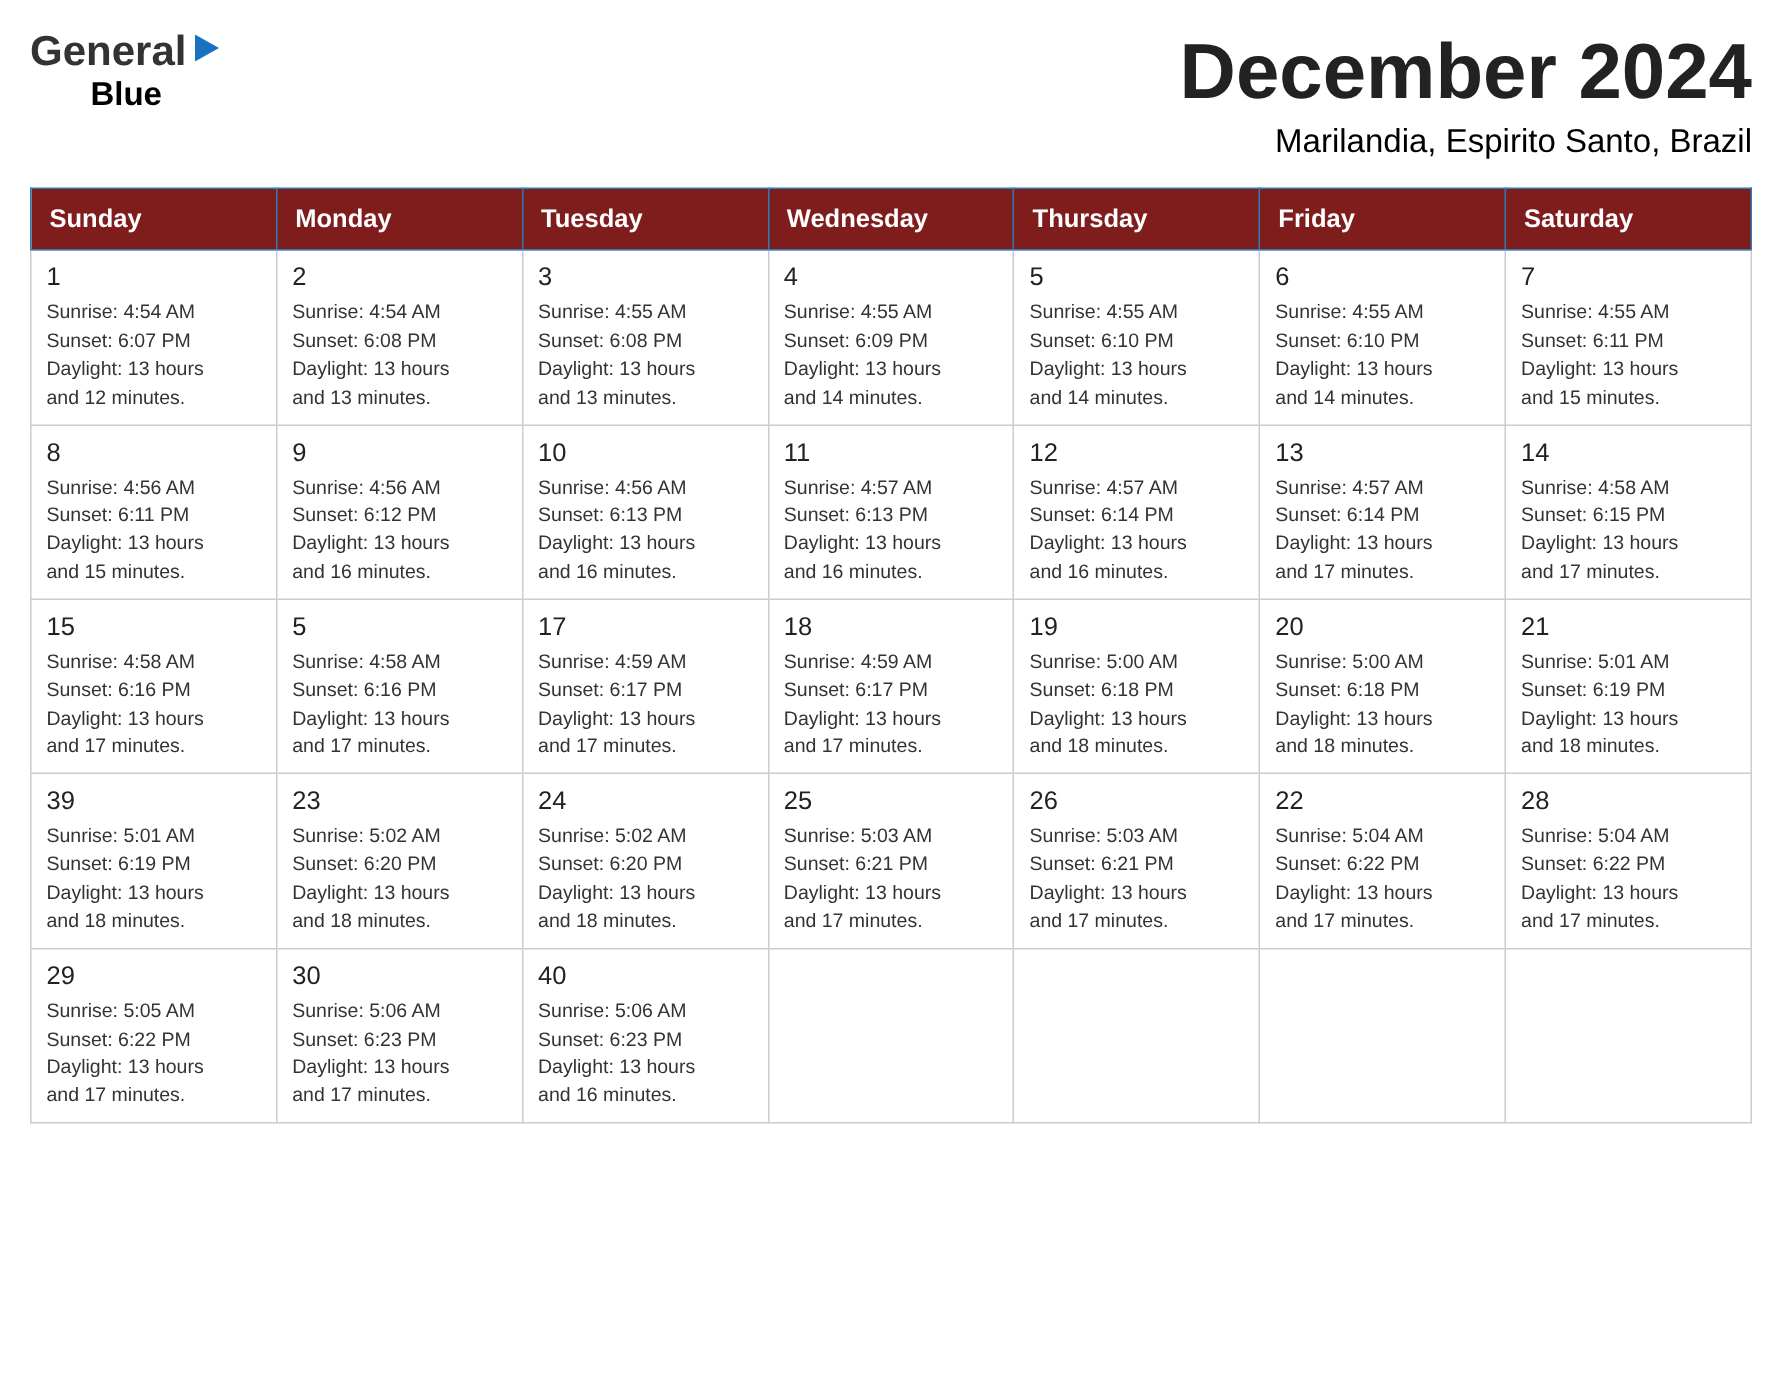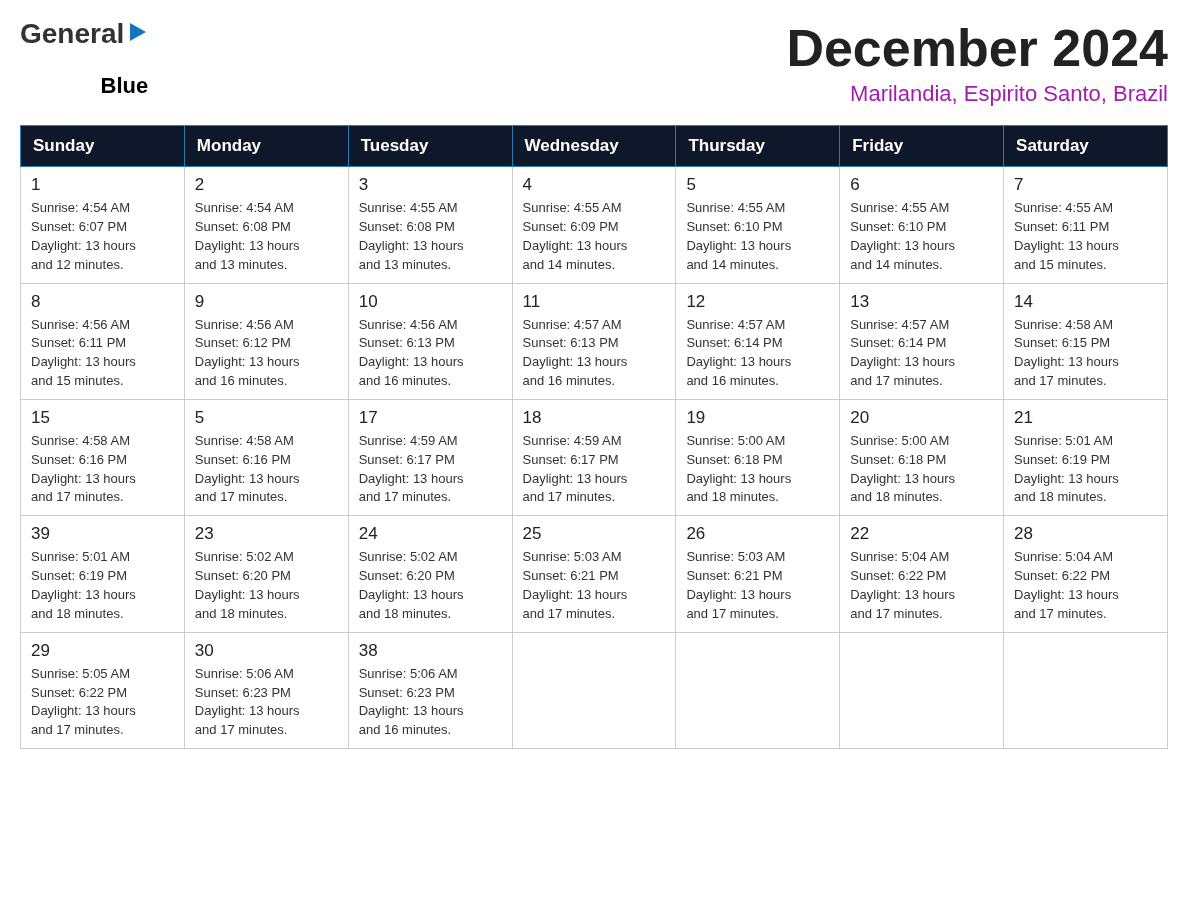--- a/index.html
+++ b/index.html
@@ -12,22 +12,21 @@
     }
     .header-area {
       display: flex;
       justify-content: space-between;
       align-items: flex-start;
       margin-bottom: 18px;
     }
     .logo-area {
       display: flex;
       flex-direction: column;
-      align-items: flex-end;
-      gap: 23px;
+      align-items: center;
     }
     .logo-text {
       font-size: 28px;
       font-weight: bold;
       color: #333;
       line-height: 1;
     }
     .logo-blue-text {
       color: #000000;
       font-size: 22px;
@@ -38,30 +37,30 @@
       text-align: right;
     }
     .month-title {
       font-size: 52px;
       font-weight: bold;
       color: #222;
       line-height: 1.1;
     }
     .location-title {
       font-size: 22px;
-      color: #a21caf;
+      color: #000000;
       margin-top: 4px;
     }
     .calendar-table {
       width: 100%;
       border-collapse: collapse;
       border: 1px solid #aaa;
     }
     .calendar-table th {
-      background-color: #0f172a;
+      background-color: #7f1d1d;
       color: #fff;
       font-size: 17px;
       font-weight: bold;
       padding: 10px 12px;
       text-align: left;
       border: 1px solid #2a7db5;
     }
     .calendar-table td {
       vertical-align: top;
       padding: 8px 10px;
@@ -248,21 +247,21 @@
       <tr>
         <td>
         <span class="day-number">29</span>
         <span class="day-info">Sunrise: 5:05 AM<br>Sunset: 6:22 PM<br>Daylight: 13 hours<br>and 17 minutes.</span>
       </td>
         <td>
         <span class="day-number">30</span>
         <span class="day-info">Sunrise: 5:06 AM<br>Sunset: 6:23 PM<br>Daylight: 13 hours<br>and 17 minutes.</span>
       </td>
         <td>
-        <span class="day-number">38</span>
+        <span class="day-number">40</span>
         <span class="day-info">Sunrise: 5:06 AM<br>Sunset: 6:23 PM<br>Daylight: 13 hours<br>and 16 minutes.</span>
       </td>
         <td class="empty-cell"></td>
         <td class="empty-cell"></td>
         <td class="empty-cell"></td>
         <td class="empty-cell"></td>
       </tr>
     </tbody>
 </table>
 

